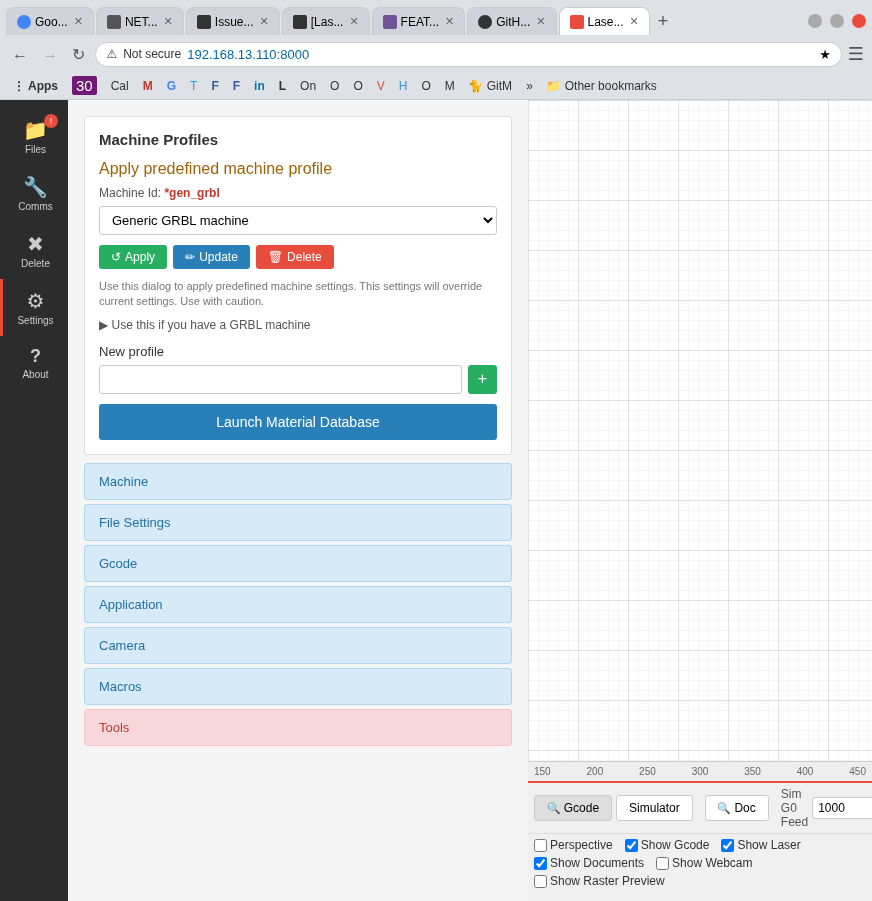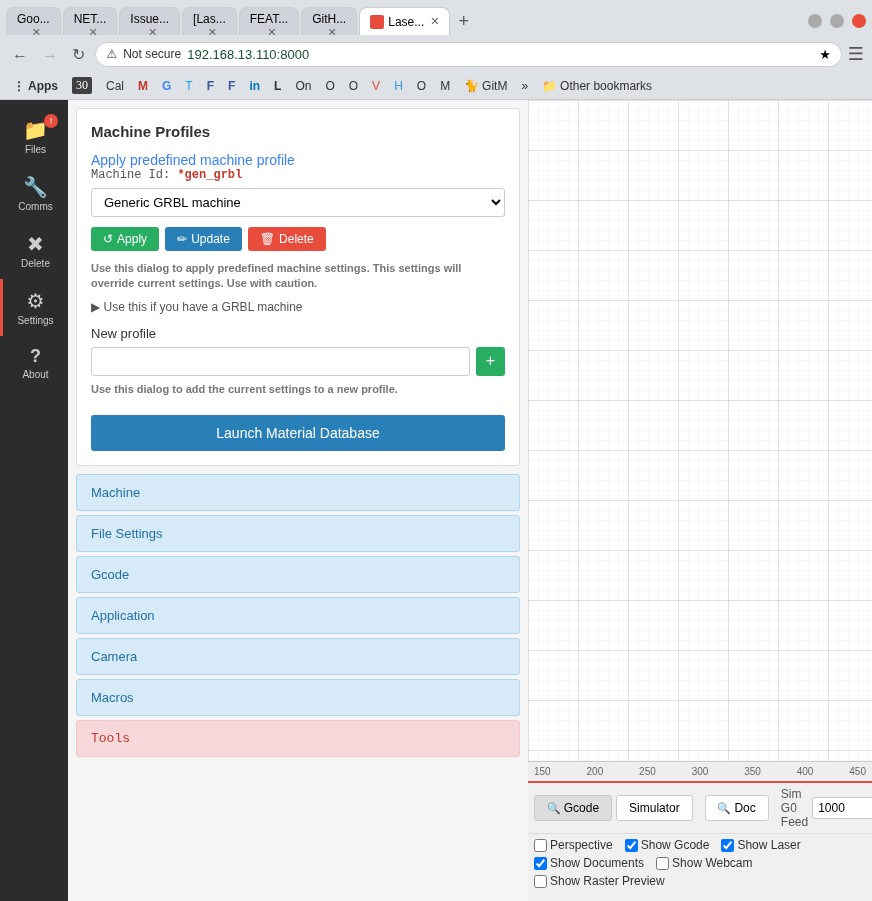--- a/index.html
+++ b/index.html
@@ -3,78 +3,78 @@
   <meta charset="utf-8">
   <style>
     * { box-sizing: border-box; margin: 0; padding: 0; }
     body { font-family: Arial, sans-serif; font-size: 13px; background: #f0f0f0; width: 872px; height: 901px; overflow: hidden; }
 
     
     .browser-chrome { background: #dee1e6; width: 100%; }
     .tab-bar { display: flex; align-items: center; padding: 6px 6px 0; background: #dee1e6; height: 36px; }
     .tab { display: flex; align-items: center; background: #fff; border-radius: 8px 8px 0 0; padding: 4px 10px; font-size: 12px; height: 28px; margin-right: 2px; max-width: 130px; white-space: nowrap; overflow: hidden; border: 1px solid #ccc; border-bottom: none; }
     .tab.active { background: #fff; z-index: 2; }
-    .tab:not(.active) { background: #d0d3d9; flex-direction: column; }
+    .tab:not(.active) { background: #d0d3d9; }
     .tab-favicon { width: 14px; height: 14px; margin-right: 4px; border-radius: 2px; }
     .tab-close { margin-left: 6px; cursor: pointer; font-size: 11px; color: #666; }
     .tab-new { background: none; border: none; font-size: 18px; cursor: pointer; color: #555; padding: 0 6px; }
     .window-controls { margin-left: auto; display: flex; gap: 8px; align-items: center; }
     .win-btn { width: 14px; height: 14px; border-radius: 50%; border: none; cursor: pointer; }
 
     .address-bar-row { display: flex; align-items: center; padding: 4px 8px; background: #dee1e6; height: 36px; gap: 6px; }
     .nav-btn { background: none; border: none; cursor: pointer; font-size: 16px; color: #555; padding: 2px 4px; }
     .nav-btn:disabled { color: #aaa; }
     .address-bar { flex: 1; background: #fff; border: 1px solid #ccc; border-radius: 16px; padding: 4px 10px; font-size: 13px; display: flex; align-items: center; gap: 6px; }
     .address-secure { color: #333; font-size: 12px; }
-    .address-url { color: #14532d; font-size: 13px; }
+    .address-url { color: #0369a1; font-size: 13px; }
     .menu-btn { background: none; border: none; font-size: 18px; cursor: pointer; color: #555; }
 
     
     .bookmarks-bar { display: flex; align-items: center; padding: 2px 8px; background: #dee1e6; height: 28px; border-bottom: 1px solid #ccc; gap: 4px; font-size: 12px; overflow: hidden; }
     .bm-item { display: flex; align-items: center; gap: 3px; padding: 2px 5px; cursor: pointer; border-radius: 3px; white-space: nowrap; color: #333; }
     .bm-apps { font-weight: bold; }
 
     
     .main-layout { display: flex; height: calc(901px - 100px); }
 
     
     .sidebar { width: 68px; background: #2c2c2c; display: flex; flex-direction: column; align-items: center; padding-top: 8px; }
     .sidebar-item { display: flex; flex-direction: column; align-items: center; padding: 10px 6px; cursor: pointer; color: #ccc; width: 100%; border-left: 3px solid transparent; }
     .sidebar-item.active { border-left: 3px solid #e74c3c; }
     .sidebar-item .icon { font-size: 20px; margin-bottom: 2px; }
     .sidebar-item .label { font-size: 10px; text-align: center; }
     .sidebar-files { position: relative; }
     .badge-red { position: absolute; top: 6px; right: 10px; background: #e74c3c; color: white; border-radius: 50%; width: 14px; height: 14px; font-size: 9px; display: flex; align-items: center; justify-content: center; }
 
     
-    .settings-panel { width: 460px; background: #f5f5f5; overflow-y: auto; padding: 0; }
+    .settings-panel { width: 460px; background: #f5f5f5; overflow-y: auto; padding: 8px; }
     .machine-profiles-card { background: #fff; margin: 8px; border: 1px solid #ddd; border-radius: 3px; padding: 14px; }
     .card-title { font-size: 15px; font-weight: bold; color: #333; margin-bottom: 12px; }
-    .section-label { font-size: 14px; color: #3b82f6; }
-    .machine-id-row { font-size: 12px; color: #555; margin-bottom: 6px; font-family: Liberation Mono, monospace; }
+    .section-label { font-size: 16px; color: #a16207; margin-bottom: 8px; }
+    .machine-id-row { font-size: 12px; color: #555; margin-bottom: 6px; }
     .machine-id-value { color: #c0392b; font-weight: bold; }
     .dropdown-row { display: flex; align-items: center; gap: 6px; margin-bottom: 10px; }
     .machine-select { flex: 1; padding: 5px 8px; border: 1px solid #ccc; border-radius: 3px; font-size: 13px; background: #fff; }
     .btn { padding: 5px 12px; border: none; border-radius: 3px; cursor: pointer; font-size: 12px; display: inline-flex; align-items: center; gap: 4px; }
     .btn-green { background: #27ae60; color: white; }
     .btn-blue { background: #2980b9; color: white; }
     .btn-red { background: #e74c3c; color: white; }
     .btn-big-blue { background: #2980b9; color: white; width: 100%; padding: 10px; font-size: 14px; border-radius: 3px; border: none; cursor: pointer; text-align: center; margin-top: 10px; }
-    .info-text { font-size: 11px; color: #777; margin-bottom: 8px; line-height: 1.4; font-weight: bold; }
+    .info-text { font-size: 11px; color: #777; margin-bottom: 8px; line-height: 1.4; }
     .grbl-note { font-size: 12px; color: #555; margin-bottom: 12px; }
     .new-profile-section { margin-top: 10px; }
     .new-profile-label { font-size: 13px; color: #333; margin-bottom: 6px; }
     .new-profile-input-row { display: flex; gap: 6px; }
     .new-profile-input { flex: 1; padding: 6px 8px; border: 1px solid #ccc; border-radius: 3px; font-size: 13px; }
     .btn-add { background: #27ae60; color: white; border: none; border-radius: 3px; padding: 4px 10px; cursor: pointer; font-size: 16px; }
 
     
     .section-list { padding: 0 8px 8px; }
     .section-item { background: #d6eaf8; border: 1px solid #aed6f1; border-radius: 3px; margin-bottom: 4px; padding: 10px 14px; font-size: 13px; color: #2471a3; cursor: pointer; }
-    .section-item.active-section { background: #f8d7da; border-color: #f5c6cb; color: #c0392b; font-family: Liberation Mono, monospace; }
+    .section-item.active-section { background: #f8d7da; border-color: #f5c6cb; color: #c0392b; }
 
     
     .grid-panel { flex: 1; background: #fff; position: relative; overflow: hidden; }
     .grid-canvas { position: absolute; top: 0; left: 0; right: 0; bottom: 120px; overflow: hidden; background: #fff; }
     .grid-svg { width: 100%; height: 100%; }
 
     
     .bottom-bar { position: absolute; bottom: 0; left: 0; right: 0; height: 120px; background: #f0f0f0; border-top: 2px solid #e74c3c; }
     .bottom-row1 { display: flex; align-items: center; padding: 4px 6px; gap: 4px; border-bottom: 1px solid #ddd; }
     .tab-btn { padding: 5px 12px; border: 1px solid #ccc; border-radius: 3px; background: #fff; cursor: pointer; font-size: 12px; display: flex; align-items: center; gap: 3px; }
@@ -155,21 +155,21 @@
     </div>
     <button class="menu-btn">☰</button>
   </div>
 
   <div class="bookmarks-bar">
     <span class="bm-item bm-apps">
       <span>⋮</span>
       <span>Apps</span>
     </span>
     <span class="bm-item">
-        <span style="background:#404040;color:white;padding:1px 4px;font-size:12px;border-radius:2px;font-family:Liberation Serif, serif;">30</span>
+        <span style="background:#701a75;color:white;padding:1px 4px;font-size:15px;border-radius:2px;">30</span>
       </span>
     <span class="bm-item">
         <span>Cal</span>
       </span>
     <span class="bm-item" style="color:#c0392b;font-weight:bold;">M</span>
     <span class="bm-item" style="color:#4285F4;font-weight:bold;">G</span>
     <span class="bm-item" style="color:#1da1f2;">T</span>
     <span class="bm-item" style="color:#3b5998;font-weight:bold;">F</span>
     <span class="bm-item" style="color:#3b5998;font-weight:bold;">F</span>
     <span class="bm-item" style="color:#0077b5;font-weight:bold;">in</span>
@@ -250,21 +250,20 @@
       <div class="grbl-note">▶ Use this if you have a GRBL machine</div>
 
       <div class="new-profile-section">
         <div class="new-profile-label">New profile</div>
         <div class="new-profile-input-row">
           <input class="new-profile-input" type="text" placeholder="" style="">
           <button class="btn-add">
             <span>+</span>
           </button>
         </div>
-        <div class="info-text" style="margin-top:6px;">Use this dialog to add the current settings to a new profile.</div>
       </div>
 
       <button class="btn-big-blue">
         <span>Launch Material Database</span>
       </button>
     </div>
 
     <div class="section-list">
       <div class="section-item">
         <span>Machine</span>

